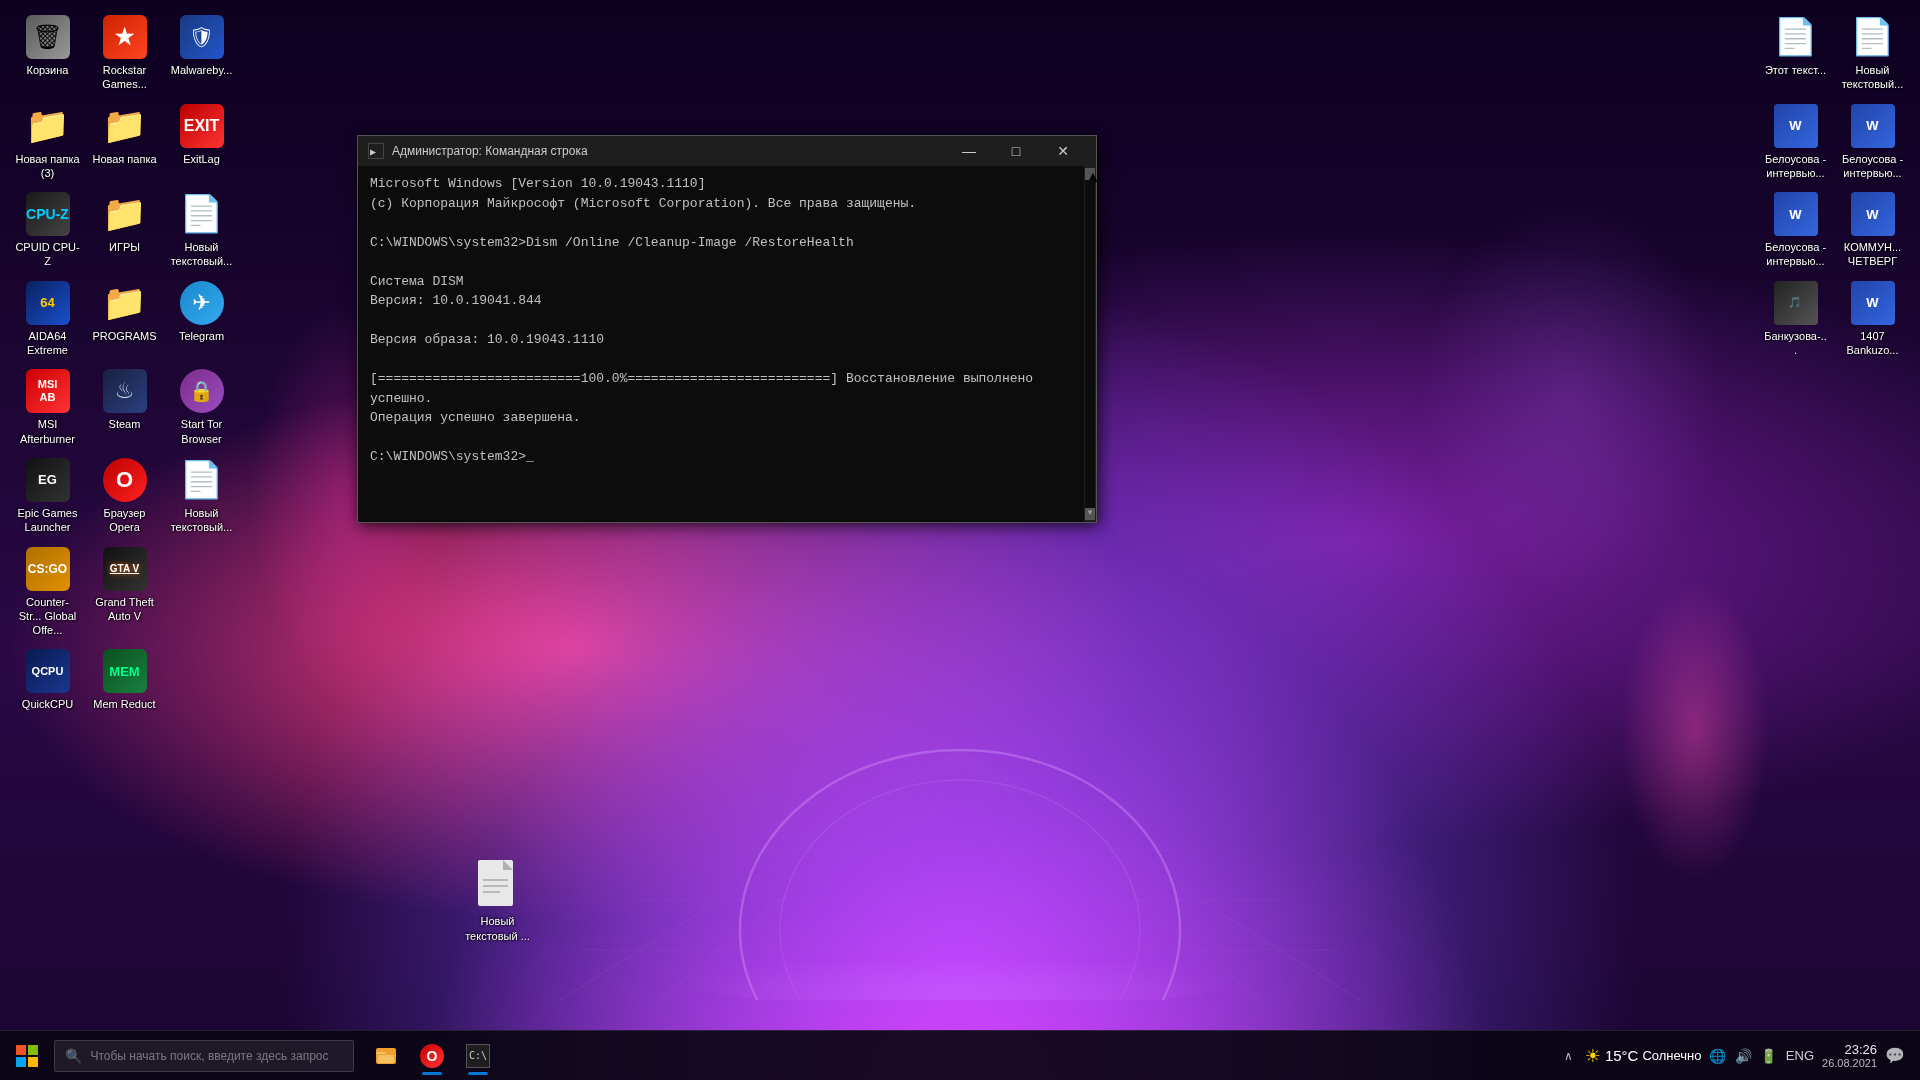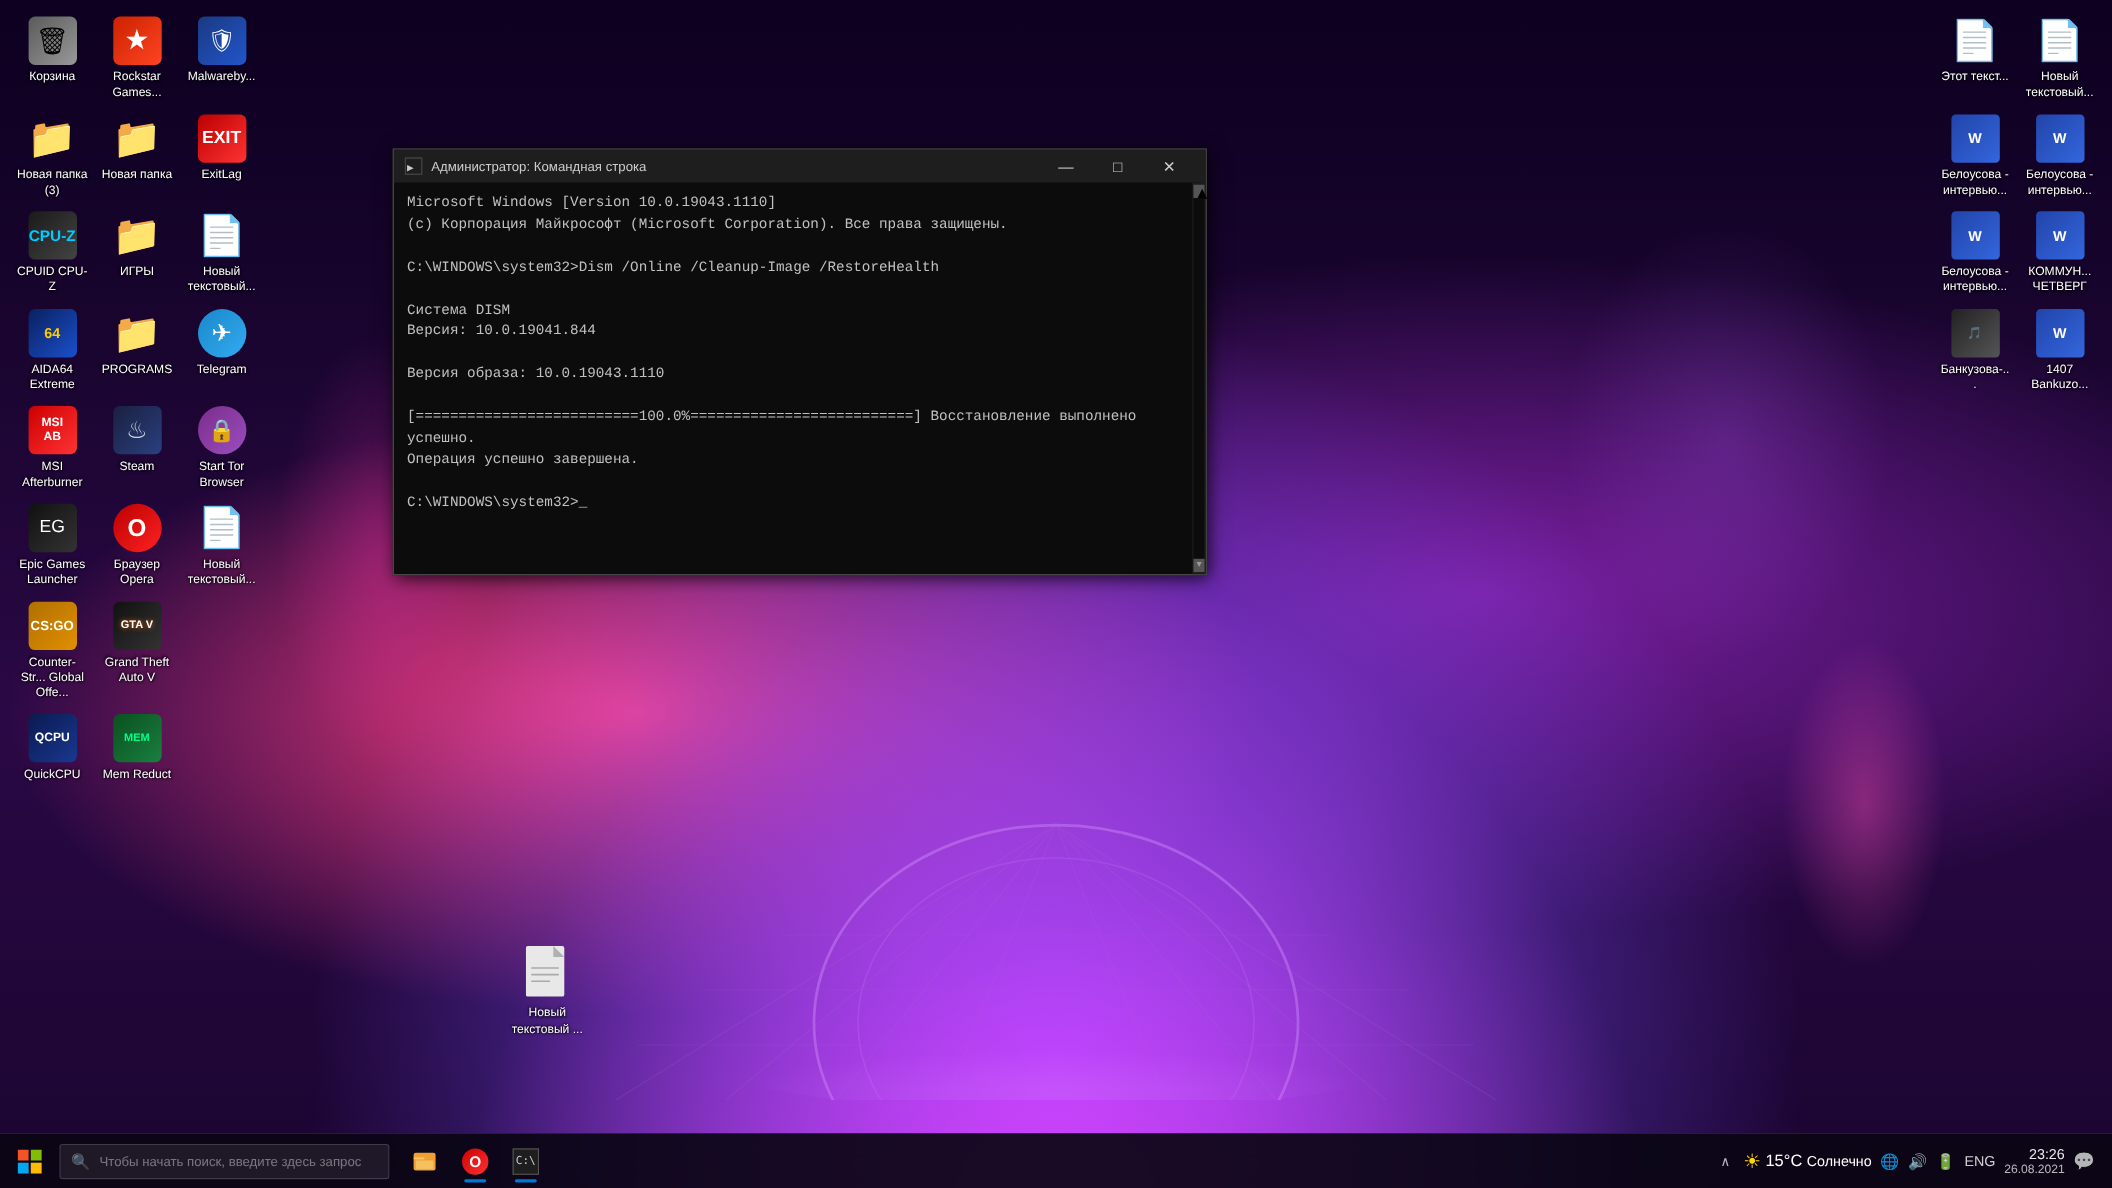--- a/index.html
+++ b/index.html
@@ -432,21 +432,21 @@
         <div class="icon-img" style="background:linear-gradient(135deg,#7b2d8b,#9b4dbf); border-radius:50%; font-size:20px; color:#fff;">
           🔒
         </div>
         <span class="icon-label">Start Tor Browser</span>
       </div>
     </div>
 
     <div style="display:flex; gap:2px;">
 
       <div class="desktop-icon">
-        <div class="icon-img" style="background:linear-gradient(135deg,#111,#333); border-radius:6px; color:#fff; font-size:16px; font-weight:normal;">
+        <div class="icon-img" style="background:linear-gradient(135deg,#111,#333); border-radius:6px; color:#fff; font-size:13px; font-weight:bold;">
           EG
         </div>
         <span class="icon-label">Epic Games Launcher</span>
       </div>
 
       <div class="desktop-icon">
         <div class="icon-img" style="background:linear-gradient(135deg,#bb0000,#ff2222); border-radius:50%; color:#fff; font-size:22px; font-weight:bold; display:flex; align-items:center; justify-content:center;">
           O
         </div>
         <span class="icon-label">Браузер Opera</span>
@@ -463,38 +463,38 @@
 
       <div class="desktop-icon">
         <div class="icon-img" style="background:linear-gradient(135deg,#b07000,#e09000); border-radius:6px; color:#fff; font-size:12px; font-weight:bold;">
           CS:GO
         </div>
         <span class="icon-label">Counter-Str... Global Offe...</span>
       </div>
 
       <div class="desktop-icon">
         <div class="icon-img" style="background:linear-gradient(135deg,#111,#333); border-radius:6px; color:#fff; display:flex; align-items:center; justify-content:center; overflow:hidden;">
-          <span style="font-size:10px; font-weight:900; color:#fff; text-shadow: 0 0 5px #ff6600;">GTA V</span>
+          <span style="font-size:10px; font-weight:900; color:#fff; text-shadow: 0 0 5px #ff6600; text-decoration: underline;">GTA V</span>
         </div>
         <span class="icon-label">Grand Theft Auto V</span>
       </div>
     </div>
 
 
     <div style="display:flex; gap:2px;align-items:flex-end;">
 
       <div class="desktop-icon">
         <div class="icon-img" style="background:linear-gradient(135deg,#0a1a50,#1a3890); border-radius:6px; color:#fff; font-size:11px; font-weight:bold;">
           QCPU
         </div>
         <span class="icon-label">QuickCPU</span>
       </div>
 
       <div class="desktop-icon">
-        <div class="icon-img" style="background:linear-gradient(135deg,#0a5020,#1a8040); border-radius:6px; color:#00ff88; font-size:10px; font-weight:bold;">
+        <div class="icon-img" style="background:linear-gradient(135deg,#0a5020,#1a8040); border-radius:6px; color:#00ff88; font-size:13px; font-weight:bold;">
           MEM
         </div>
         <span class="icon-label">Mem Reduct</span>
       </div>
     </div>
   </div>
 
   <div style="position:absolute; top:10px; right:10px; display:flex; flex-direction:column; gap:2px; align-items:flex-end;">
 
     <div style="display:flex; gap:2px;">

